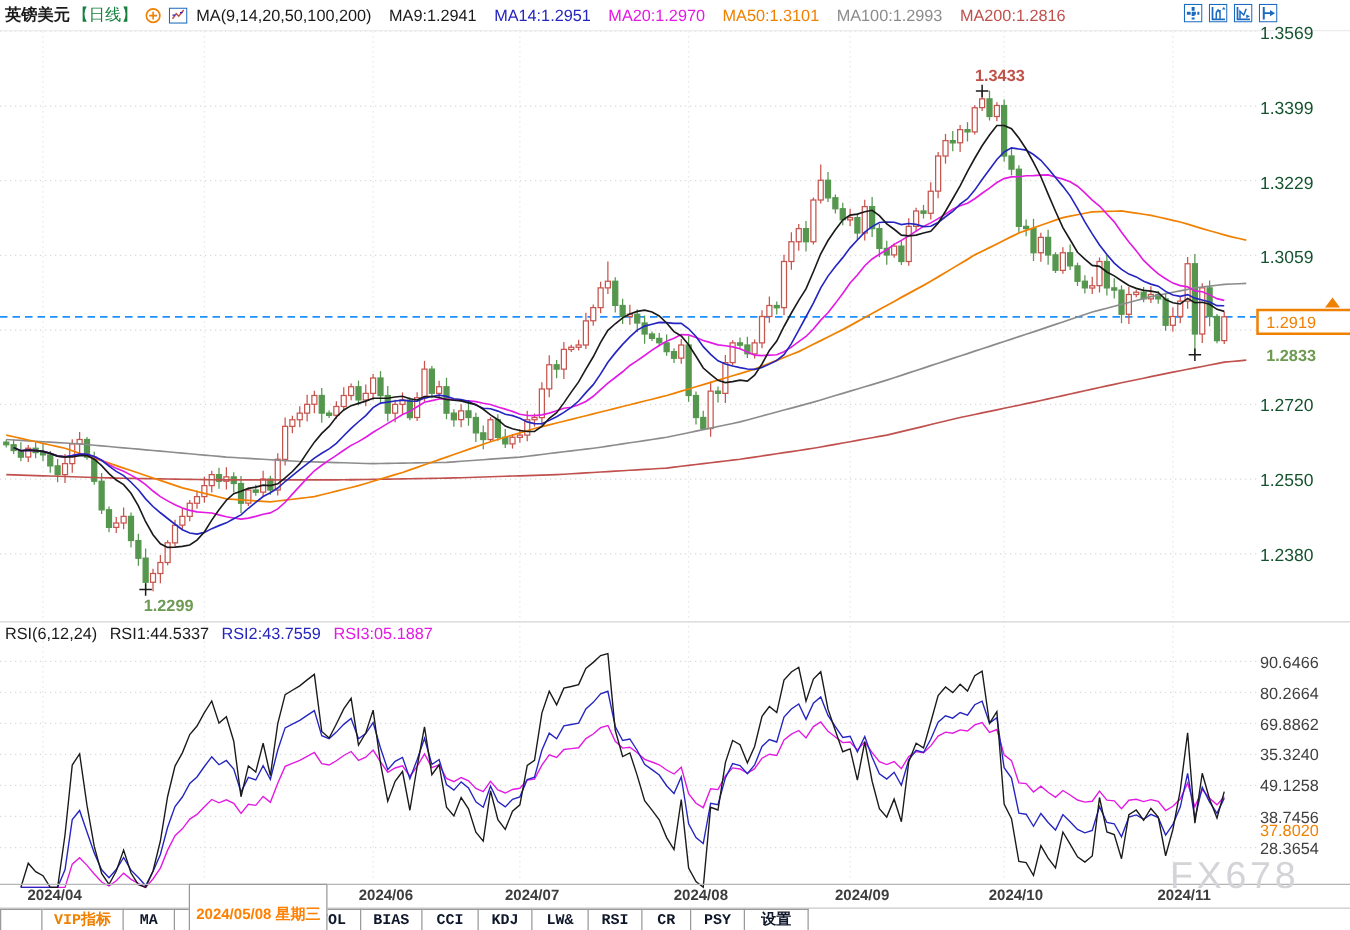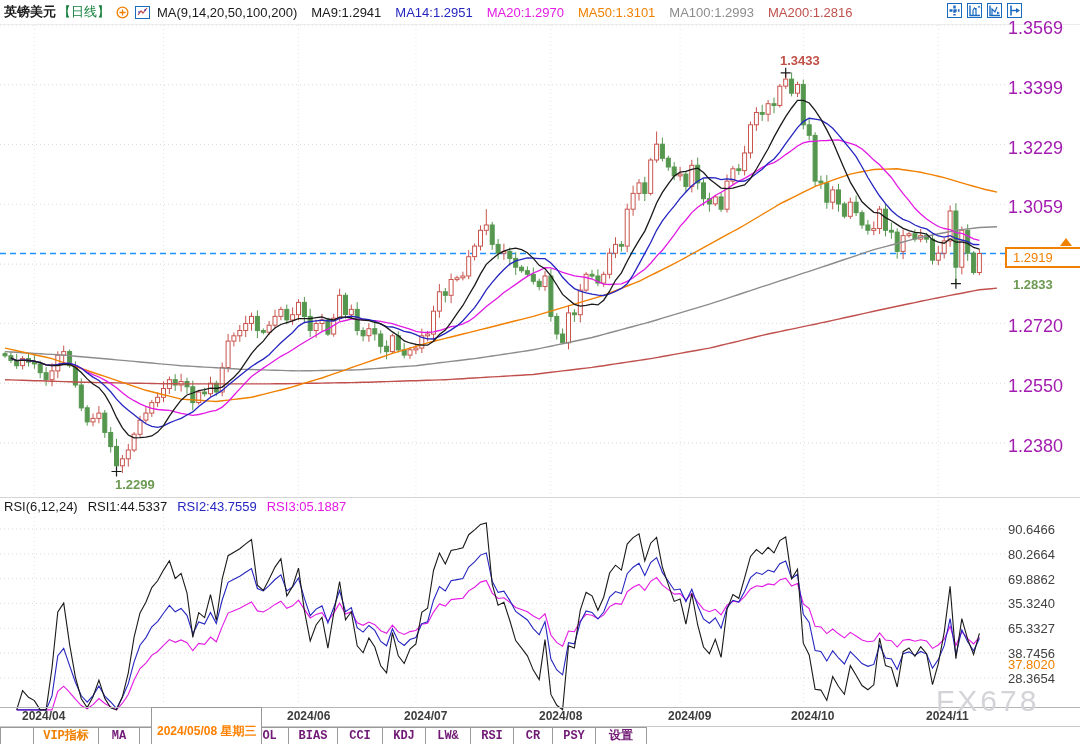--- a/index.html
+++ b/index.html
@@ -7,39 +7,39 @@
        font-family:"Liberation Sans",sans-serif;-webkit-font-smoothing:antialiased;}
   #chartsvg{position:absolute;left:0;top:0;}
   .hdr{position:absolute;left:0;top:0;width:1080px;height:24px;display:flex;align-items:center;
        font-size:13px;color:#1a1a1a;white-space:nowrap;border-bottom:1px solid #ececec;background:#fff;}
   .hdr .sym{font-weight:bold;margin-left:4px;}
   .hdr .per{color:#15803d;margin-left:2px;}
   .hdr .sp{margin-left:7px;}
   .ico{display:inline-flex;align-items:center;justify-content:center;margin-left:6px;}
   .topicons{position:absolute;right:58px;top:3px;display:flex;gap:5px;}
   .topicons svg{display:block;}
-  .pricelabel{position:absolute;left:1008px;font-size:18px;color:#a21caf;}
+  .pricelabel{position:absolute;left:1008px;font-size:14px;color:#14532d;}
   .rsilabel{position:absolute;left:1008px;font-size:13px;color:#404040;}
   .ptag{position:absolute;left:1005px;top:247px;width:71px;height:17px;border:2px solid #f08000;
         background:#fff;color:#f08000;font-size:13px;line-height:17px;padding-left:6px;}
   .ptag-arrow{position:absolute;left:1060px;top:238px;width:0;height:0;
         border-left:6px solid transparent;border-right:6px solid transparent;border-bottom:8px solid #f08000;}
   .rsicur{position:absolute;left:1008px;font-size:13px;color:#f08000;}
   .mklabel{position:absolute;font-size:13px;font-weight:bold;}
   .rsihdr{position:absolute;left:4px;top:499px;font-size:13px;white-space:nowrap;}
   .rsihdr span{margin-right:10px;}
   .xlab{position:absolute;top:709px;font-size:12px;font-weight:bold;color:#3d3d3d;}
   .xtip{position:absolute;left:151px;top:707px;height:15px;line-height:15px;border:1px solid #999;
         background:#fff;color:#ff8000;font-size:12px;font-weight:bold;padding:16px 5px;white-space:nowrap;z-index:5;}
   .wm{position:absolute;left:936px;top:684px;font-size:30px;font-weight:normal;letter-spacing:3px;
       color:#d4d4d8;z-index:1;}
   .tbar{position:absolute;left:0;top:726px;width:1080px;height:18px;display:flex;
         border-top:1px solid #c9c9c9;background:#fff;font-family:"Liberation Mono","DejaVu Sans Mono",monospace;}
   .tcell{height:16px;line-height:16px;border:1px solid #9a9a9a;border-left:none;text-align:center;
-         font-size:12px;font-weight:bold;color:#701a75;overflow:hidden;}
+         font-size:12px;font-weight:bold;color:#0f172a;overflow:hidden;}
   .tcell.first{border-left:1px solid #9a9a9a;}
   .tcell.active{color:#f08000;}
   .xline{position:absolute;left:0;top:707px;width:1080px;height:0;border-top:1px solid #b5b5b5;}
   .divline{position:absolute;left:0;top:497px;width:1080px;height:0;border-top:1px solid #d5d5d5;}
 </style>
 </head>
 <body>
 
 <div id="app">
 
@@ -492,21 +492,21 @@
 
   <div class="divline"></div>
 
   <div class="rsihdr"><span id="rsihdritems"><span style="color: rgb(26, 26, 26);">RSI(6,12,24)</span><span style="color: rgb(26, 26, 26);">RSI1:44.5337</span><span style="color: rgb(37, 37, 192);">RSI2:43.7559</span><span style="color: rgb(227, 26, 227);">RSI3:05.1887</span></span></div>
 
   <div id="rsiaxis">
       <div class="rsilabel" style="top: 522px;">90.6466</div>
       <div class="rsilabel" style="top: 547px;">80.2664</div>
       <div class="rsilabel" style="top: 572px;">69.8862</div>
       <div class="rsilabel" style="top: 596px;">35.3240</div>
-      <div class="rsilabel" style="top: 621px;">65.3327</div>
+      <div class="rsilabel" style="top: 621px;">49.1258</div>
       <div class="rsilabel" style="top: 646px;">38.7456</div>
       <div class="rsilabel" style="top: 671px;">28.3654</div>
     </div>
   <div class="rsicur" id="rsicur" style="top: 657px;">37.8020</div>
 
   <div class="xline"></div>
 
   <div id="xlabels">
       <div class="xlab" style="left: 22px;">2024/04</div>
       <div class="xlab" style="left: 151px;">2024/05</div>

